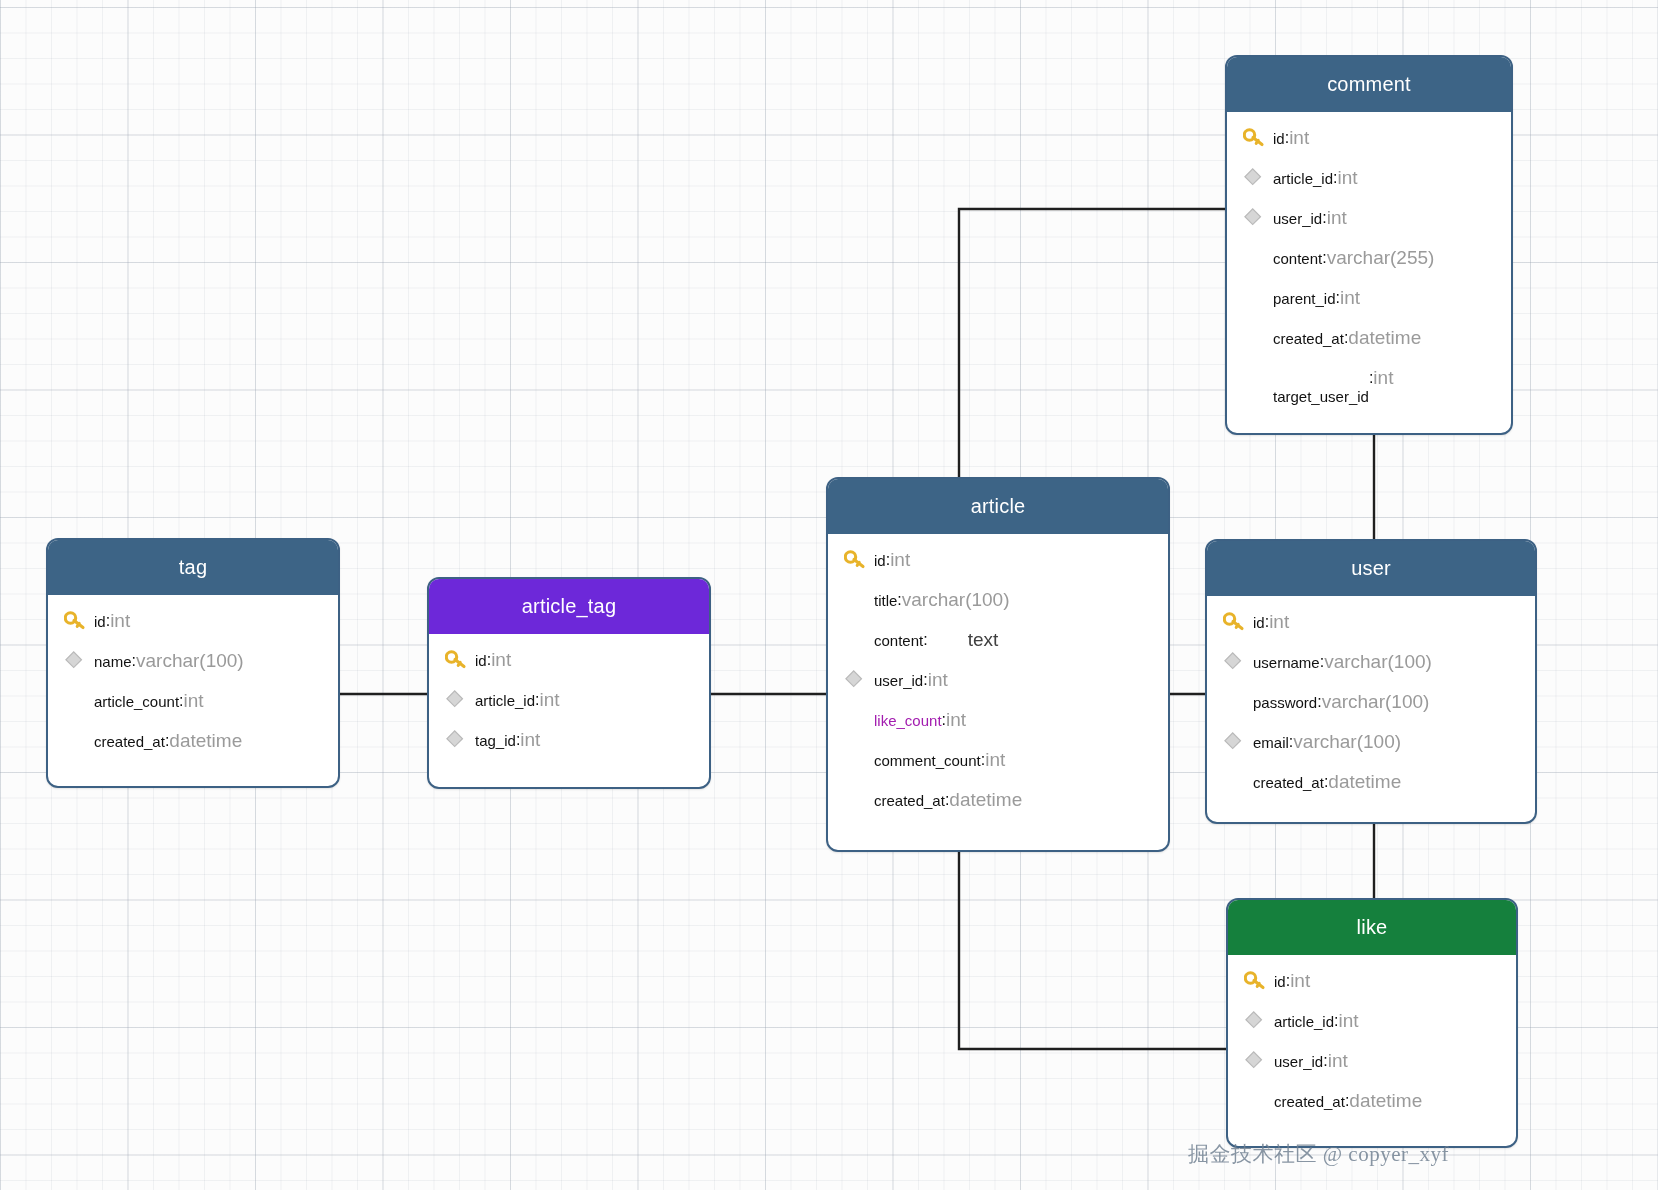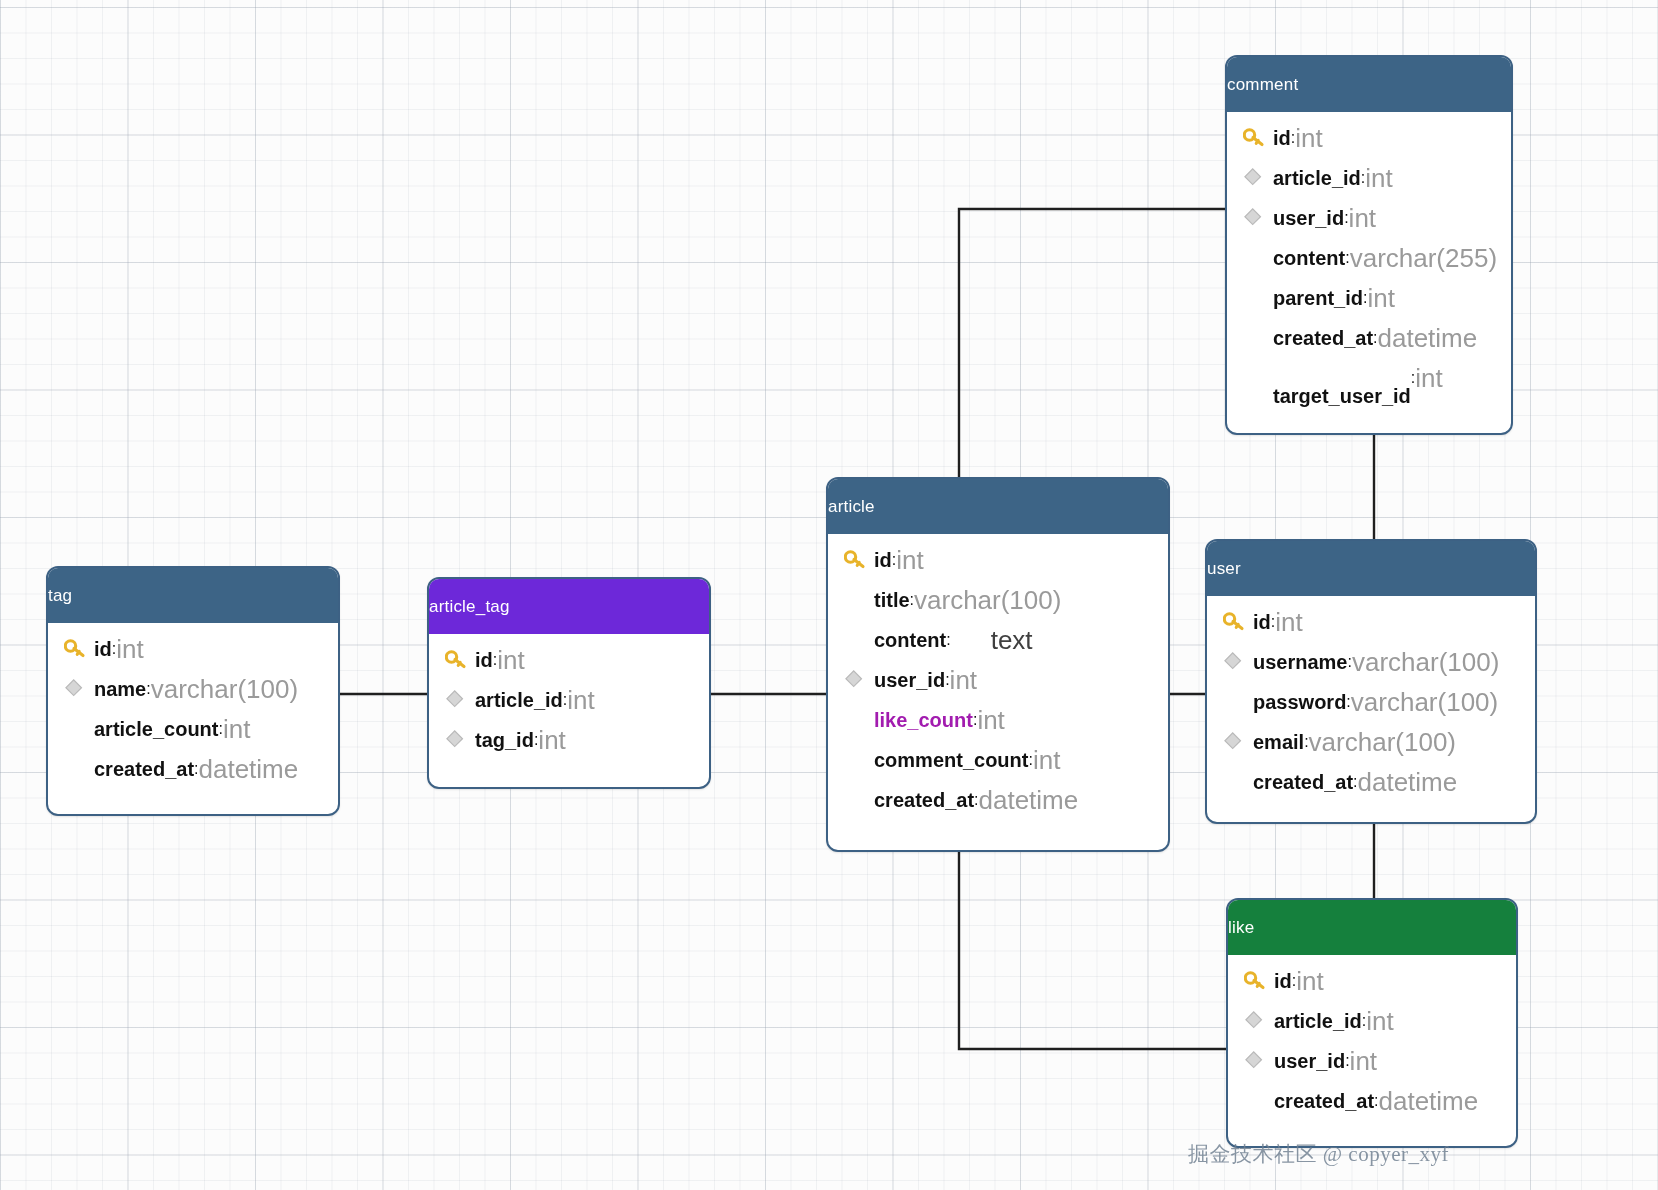--- a/index.html
+++ b/index.html
@@ -34,22 +34,22 @@
     border: 2px solid #3d6184;
     border-radius: 12px;
     background: #ffffff;
     box-sizing: border-box;
     overflow: hidden;
     box-shadow: 0 1px 2px rgba(0,0,0,0.10);
   }
   .entity-header {
     background: #3d6486;
     color: #ffffff;
-    text-align: left;
-    font-size: 17px;
+    text-align: center;
+    font-size: 20px;
     line-height: 55px;
     height: 55px;
     font-weight: 400;
     letter-spacing: 0.2px;
   }
   .entity-body {
     padding: 6px 0 10px 0;
     background: #ffffff;
   }
   .field-row {
@@ -61,26 +61,26 @@
   }
   .field-icon {
     width: 30px;
     min-width: 30px;
     height: 26px;
     display: flex;
     align-items: center;
     justify-content: flex-start;
   }
   .field-text {
-    font-size: 20px;
+    font-size: 15px;
     color: #111111;
-    font-weight: 700;
+    font-weight: 400;
   }
   .field-type {
-    font-size: 26px;
+    font-size: 19px;
     color: #9a9a9a;
     font-weight: 400;
   }
   .colon {
     color: #111111;
     font-weight: 400;
   }
   .watermark {
     position: absolute;
     font-size: 21px;
@@ -347,21 +347,21 @@
               <svg width="22" height="20" viewBox="0 0 22 20">
                 <rect x="4.2" y="3.2" width="11" height="11" transform="rotate(45 9.7 8.7)" fill="#d6d6d6" stroke="#b9b9b9" stroke-width="1.2"></rect>
               </svg>
             </span>
             <span class="field-text" style="color: rgb(17, 17, 17);">tag_id</span>
             <span class="colon">: </span>
             <span class="field-type" style="color: rgb(154, 154, 154);">int</span>
           </div>
         </div>
       </div>
-      <div class="entity" style="left: 46px; top: 566px; width: 294px; height: 250px; border-color: rgb(61, 97, 132);">
+      <div class="entity" style="left: 46px; top: 538px; width: 294px; height: 250px; border-color: rgb(61, 97, 132);">
         <div class="entity-header" style="background: rgb(61, 100, 134);">tag</div>
         <div class="entity-body">
           <div class="field-row">
             <span class="field-icon">
               <svg width="22" height="20" viewBox="0 0 22 20">
                 <circle cx="6.5" cy="7" r="5.2" fill="none" stroke="#e8b32a" stroke-width="3.1"></circle>
                 <path d="M10 9.5 L19 16.5" stroke="#e8b32a" stroke-width="3.1" stroke-linecap="round"></path>
                 <path d="M15.2 12.3 L13.2 15.4" stroke="#e8b32a" stroke-width="3.0" stroke-linecap="round"></path>
               </svg>
             </span>

